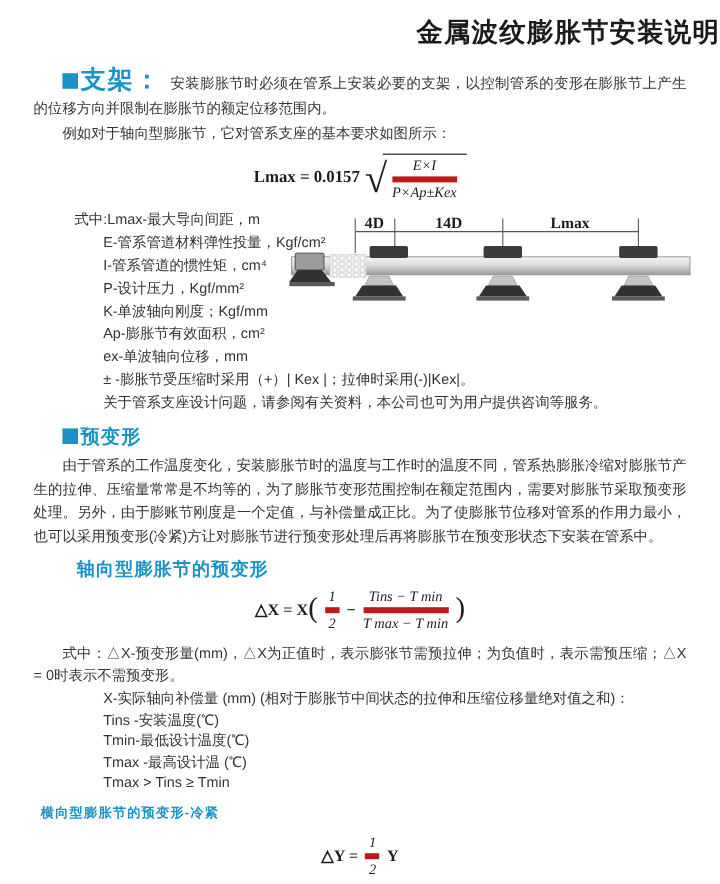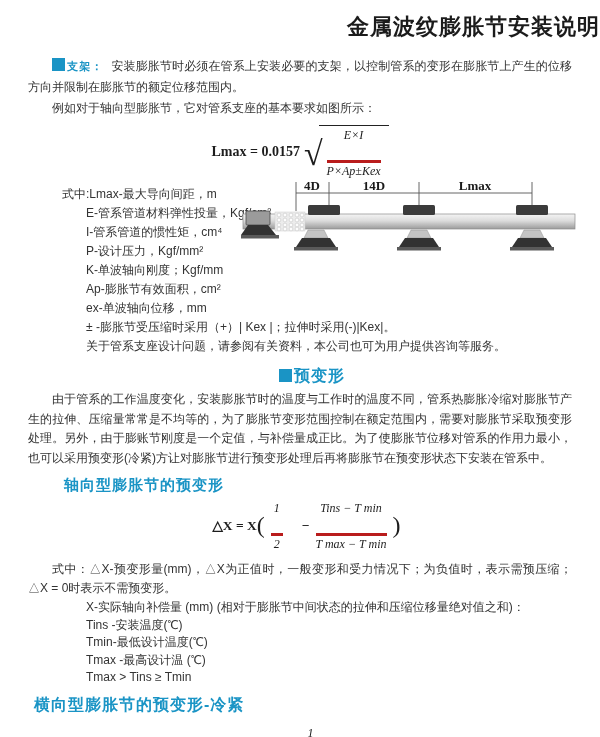--- a/index.html
+++ b/index.html
@@ -11,41 +11,41 @@
   h1.title{
     margin:0 0 14px 0;text-align:right;font-size:22px;font-weight:bold;
     color:#1b1b1b;letter-spacing:1px;
   }
   .para{margin:0 28px;font-size:12px;line-height:21px;text-align:justify;color:#333;}
   .indent{text-indent:24px;}
   .sq{
     display:inline-block;width:13px;height:13px;background:#1A94C5;
     margin-right:2px;vertical-align:-1px;
   }
-  .seclabel{color:#1A94C5;font-weight:bold;font-size:11px;margin-right:8px;letter-spacing:1px;}
-  .sechead{margin:10px 28px 4px 28px;text-indent:24px;font-size:16px;line-height:20px;text-align:center;}
+  .seclabel{color:#1A94C5;font-weight:bold;font-size:21px;margin-right:8px;letter-spacing:1px;}
+  .sechead{margin:10px 28px 4px 28px;text-indent:24px;font-size:16px;line-height:20px;}
   .sechead .sectext{color:#1A94C5;font-weight:bold;letter-spacing:1px;}
   .subhead{margin:8px 0 2px 0;color:#1A94C5;font-weight:bold;}
   .sub1{margin-left:64px;font-size:15px;letter-spacing:1px;}
-  .sub2{margin-left:34px;font-size:16px;letter-spacing:1px;}
+  .sub2{margin-left:34px;font-size:11px;letter-spacing:1px;}
   
   .formula-row{
     text-align:center;font-family:"Liberation Serif", serif;color:#1d1d1d;
   }
   .f1{margin:6px 0 6px 0;}
   .f2{margin:6px 0 8px 0;}
   .f3{margin:10px 0 10px 0;}
   .fbold{font-weight:bold;font-size:14px;font-style:normal;}
-  .fi{font-weight:bold;font-size:13.5px;margin-left:13px;}
+  .fi{font-weight:bold;font-size:13.5px;}
   .frac{
     display:inline-flex;flex-direction:column;vertical-align:middle;
     font-style:italic;font-size:12px;line-height:15px;text-align:center;
     margin:0 2px;
   }
-  .fnum{border-bottom:3px solid #b91c1c;padding:0 3px 17px 3px;}
+  .fnum{border-bottom:5px solid #b91c1c;padding:0 3px 1px 3px;}
   .fden{padding-top:1px;}
   .radsym{
     display:inline-block;font-size:34px;font-weight:normal;line-height:0;
     vertical-align:middle;margin-right:-4px;position:relative;top:2px;
   }
   .radicand{
     display:inline-block;border-top:1.5px solid #222;padding:2px 6px 0 6px;
     vertical-align:middle;
   }
   .bigp{font-size:24px;vertical-align:middle;position:relative;top:-1px;font-weight:normal;}
@@ -102,21 +102,21 @@
         <span class="fden">2</span>
       </span>
     <span class="fi">−</span>
     <span class="frac">
         <span class="fnum">Tins − T min</span>
         <span class="fden">T max − T min</span>
       </span>
     <span class="bigp">)</span>
   </div>
 
-  <p class="para indent notepara">式中：△X-预变形量(mm)，△X为正值时，一般变形和受力情况下；为负值时，表示需预压缩；△X = 0时表示不需预变形。</p>
+  <p class="para indent notepara">式中：△X-预变形量(mm)，△X为正值时，表示膨张节需预拉伸；为负值时，表示需预压缩；△X = 0时表示不需预变形。</p>
 
   <div class="defs defs2">
     <div class="def">X-实际轴向补偿量 (mm) (相对于膨胀节中间状态的拉伸和压缩位移量绝对值之和)：</div>
     <div class="def">Tins -安装温度(℃)</div>
     <div class="def">Tmin-最低设计温度(℃)</div>
     <div class="def">Tmax -最高设计温 (℃)</div>
     <div class="def">Tmax &gt; Tins ≥ Tmin</div>
   </div>
 
   <div class="subhead sub2">横向型膨胀节的预变形-冷紧</div>

